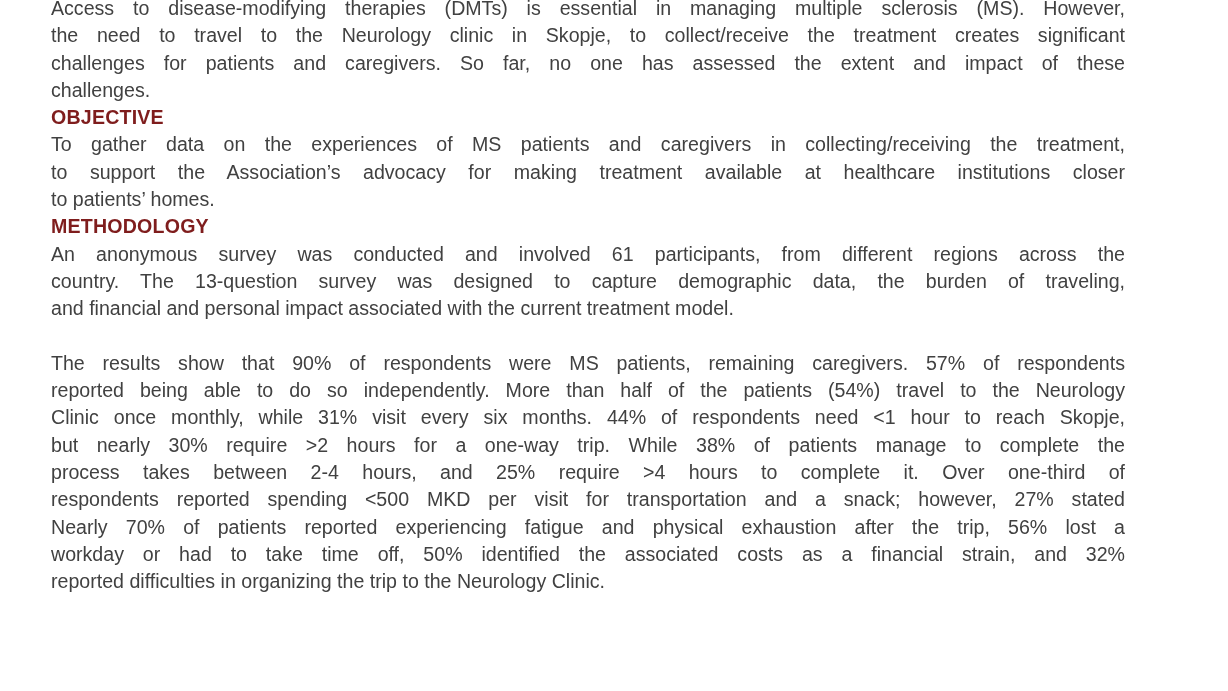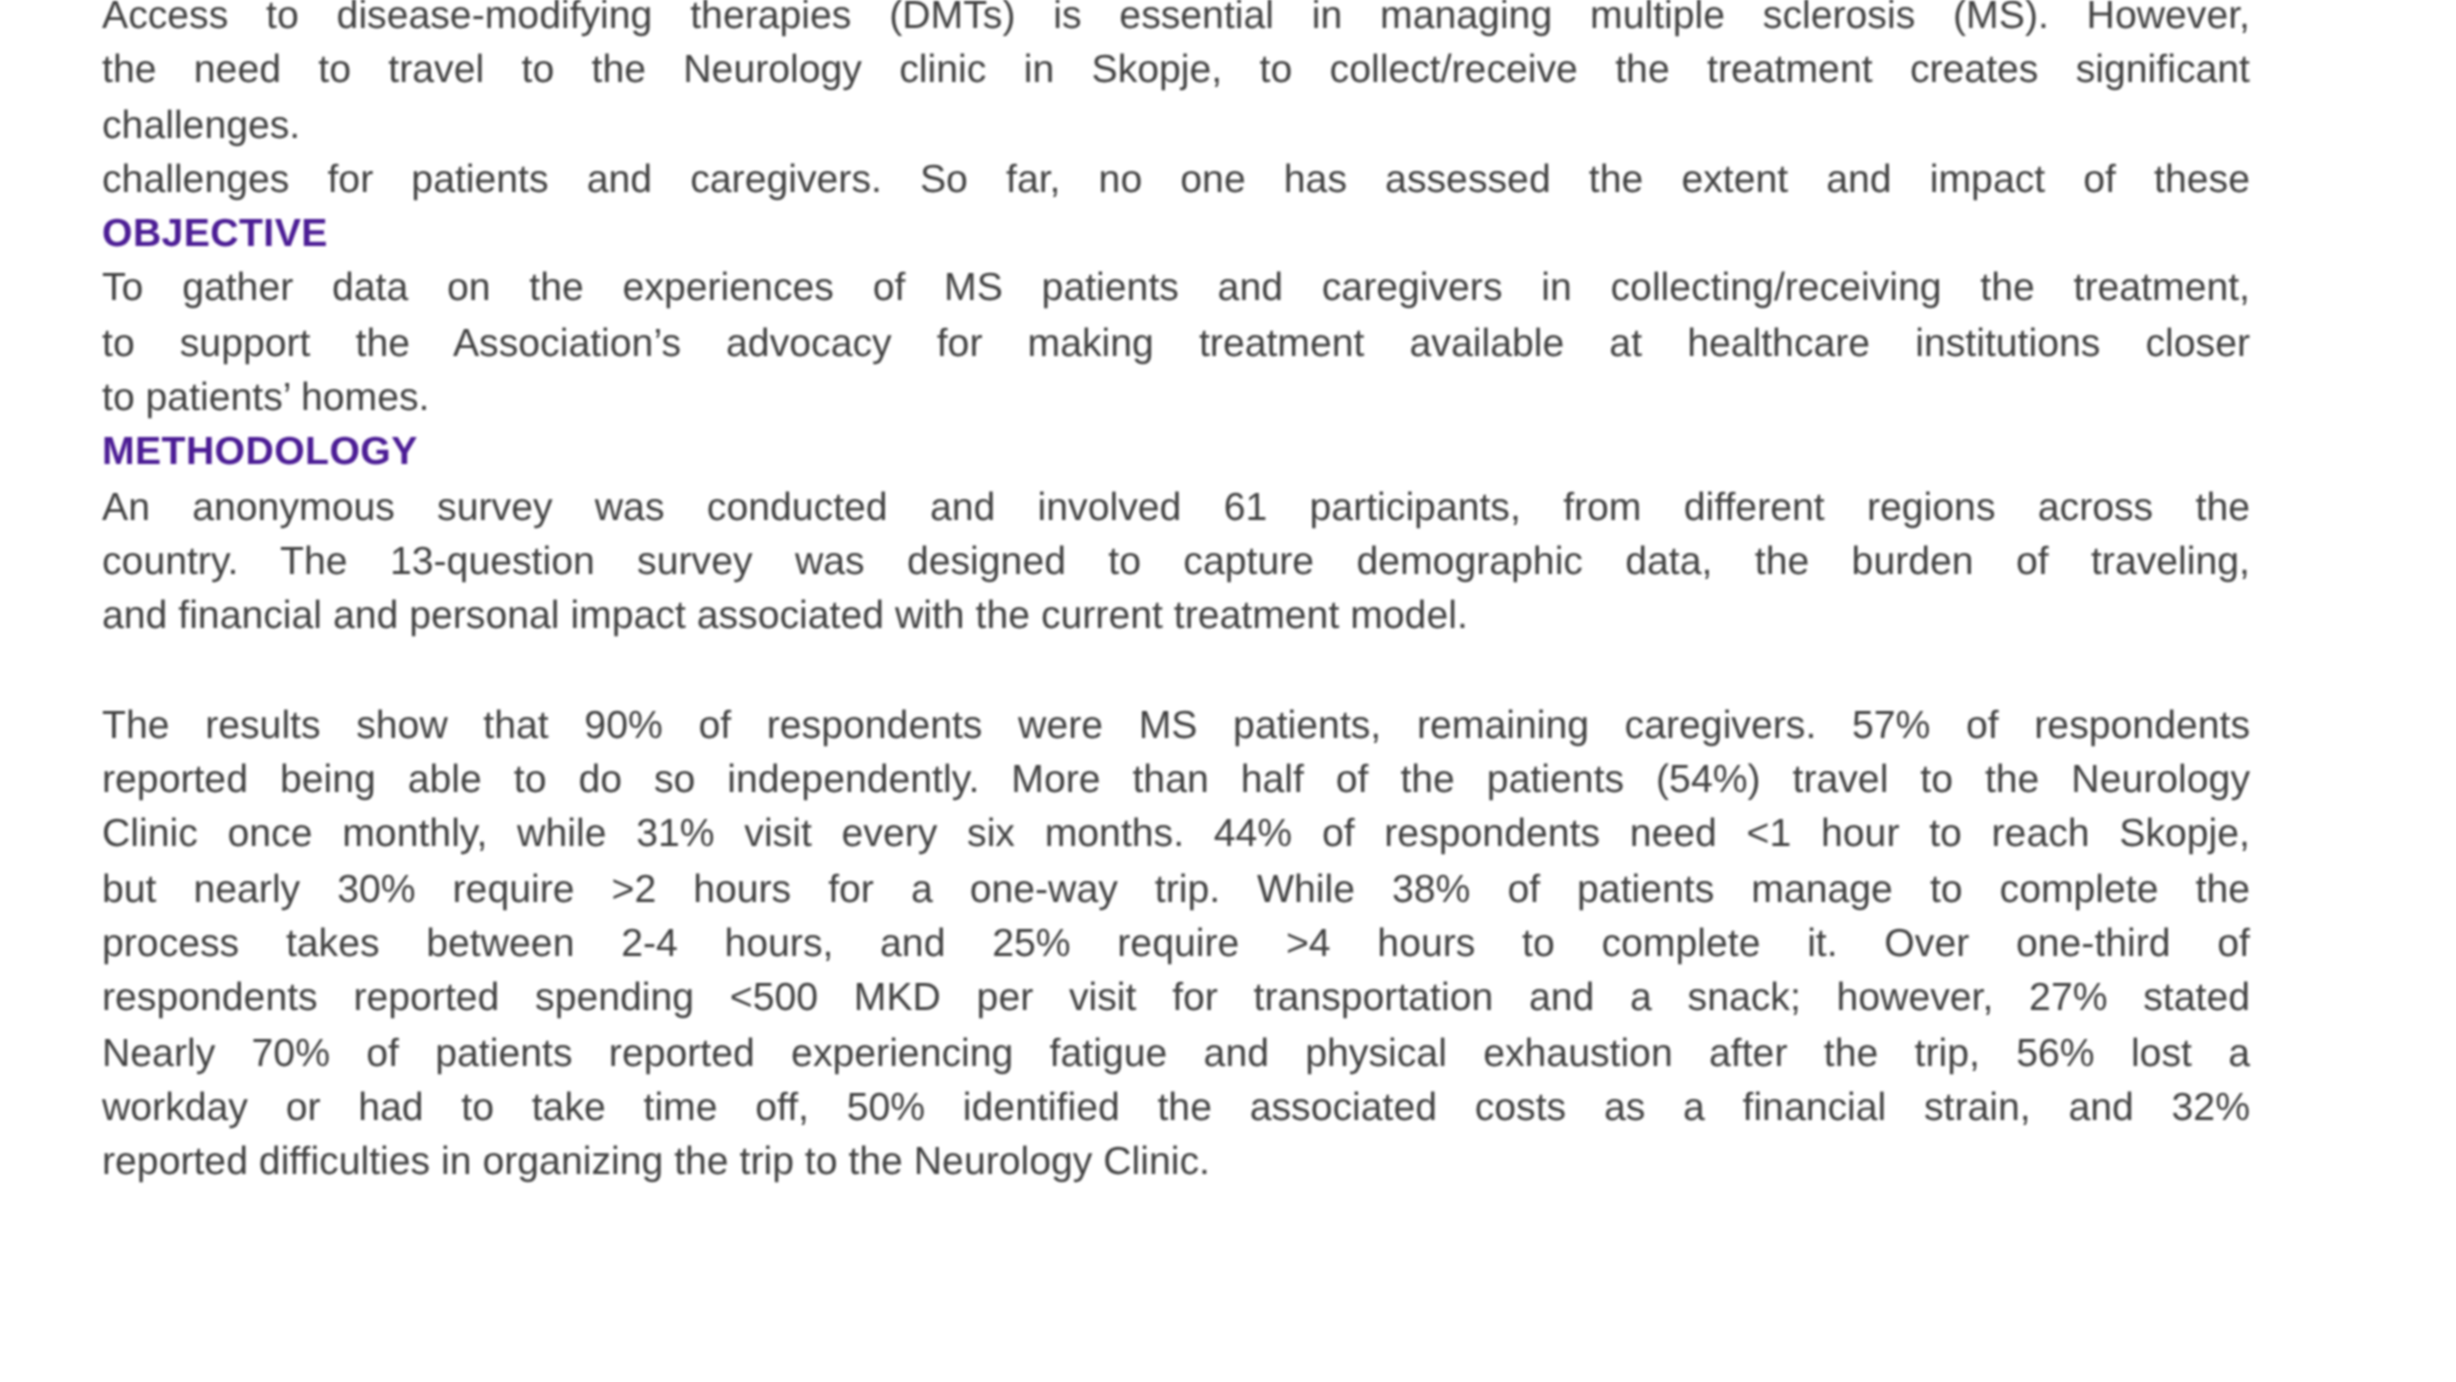--- a/index.html
+++ b/index.html
@@ -32,35 +32,35 @@
     overflow: visible;
   }
   .line.last {
     text-align-last: left;
   }
   .heading {
     height: 27.3px;
     line-height: 27.3px;
     font-weight: bold;
     letter-spacing: 0.2px;
-    color: #4c1d95;
+    color: #7f1d1d;
   }
   .blank {
     height: 27.3px;
   }
 </style>
 </head>
 <body>
 
 <div class="page">
   <div class="abstract">
       <div class="line">Access to disease-modifying therapies (DMTs) is essential in managing multiple sclerosis (MS). However,</div>
       <div class="line">the need to travel to the Neurology clinic in Skopje, to collect/receive the treatment creates significant</div>
+      <div class="line">challenges for patients and caregivers. So far, no one has assessed the extent and impact of these</div>
       <div class="line last">challenges.</div>
-      <div class="line">challenges for patients and caregivers. So far, no one has assessed the extent and impact of these</div>
       <div class="heading">OBJECTIVE</div>
       <div class="line">To gather data on the experiences of MS patients and caregivers in collecting/receiving the treatment,</div>
       <div class="line">to support the Association’s advocacy for making treatment available at healthcare institutions closer</div>
       <div class="line last">to patients’ homes.</div>
       <div class="heading">METHODOLOGY</div>
       <div class="line">An anonymous survey was conducted and involved 61 participants, from different regions across the</div>
       <div class="line">country. The 13-question survey was designed to capture demographic data, the burden of traveling,</div>
       <div class="line last">and financial and personal impact associated with the current treatment model.</div>
       <div class="blank"></div>
       <div class="line">The results show that 90% of respondents were MS patients, remaining caregivers. 57% of respondents</div>

